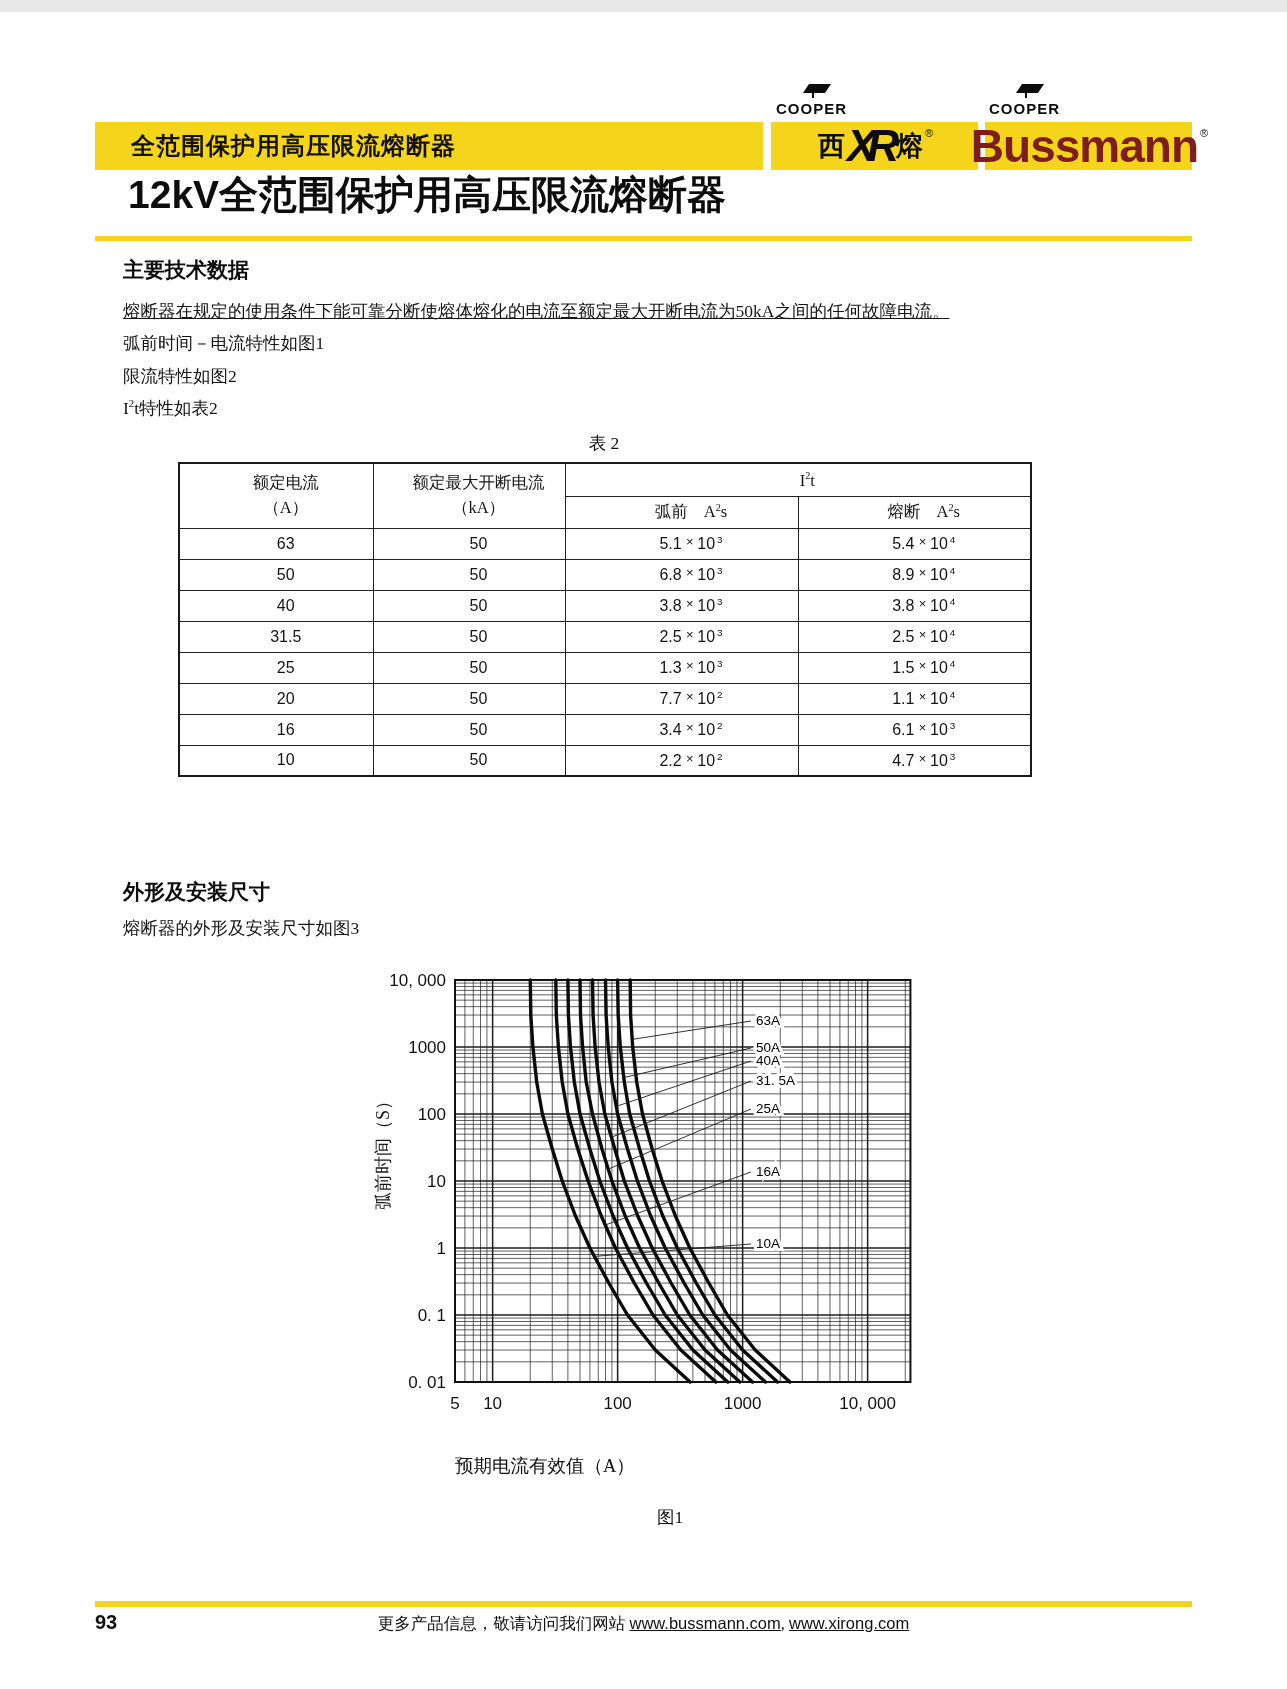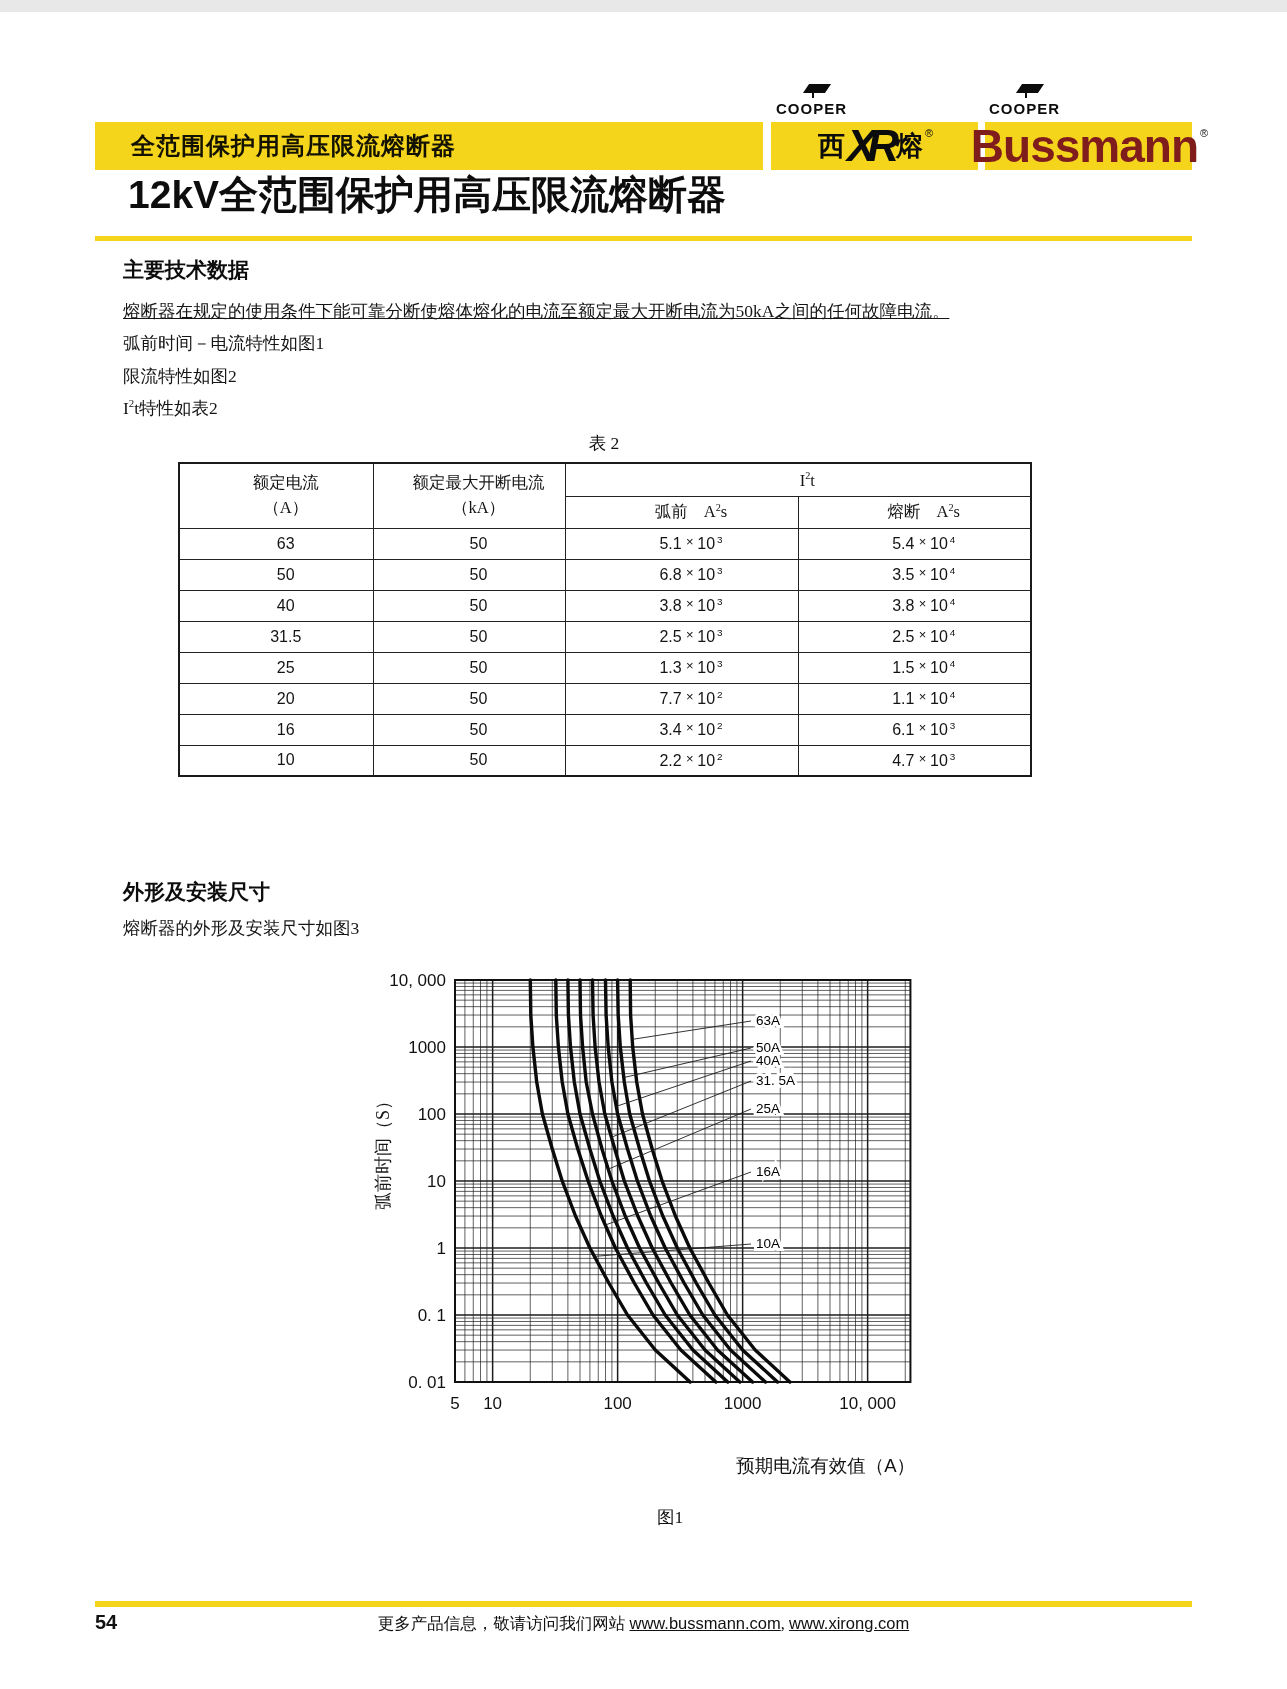--- a/index.html
+++ b/index.html
@@ -53,21 +53,21 @@
   td.cell { height:31px; font-family:"Liberation Sans",sans-serif; font-size:16px; }
   .unit-gap { display:inline-block; width:16px; }
 
   
   .chart-svg { left:330px; top:940px; }
   .y-axis-title {
     left:383px; top:1139px; white-space:nowrap;
     transform:translate(-50%,-50%) rotate(-90deg);
     font-size:18px; font-family:"Liberation Serif",serif; color:#151515;
   }
-  .x-axis-title { left:455px; top:1441px; width:460px; text-align:right; font-size:18.5px; font-family:Liberation Sans, sans-serif; }
+  .x-axis-title { left:455px; top:1441px; width:460px; text-align:left; font-size:18.5px; font-family:Liberation Serif, serif; }
   .fig-caption  { left:455px; top:1493px; width:430px; text-align:center; font-size:17.5px; font-family:"Liberation Serif",serif; }
 
   
   .page-num { left:95px; top:1599px; font-size:20px; font-weight:700; }
   .footer-line { left:0; top:1601px; width:1287px; text-align:center; font-size:16.5px; font-family:"Liberation Serif",serif; color:#111; }
   .footer-link { font-family:"Liberation Sans",sans-serif; text-decoration:underline; color:#111; }
 </style>
 </head>
 <body>
 
@@ -131,21 +131,21 @@
         <tr>
           <td class="cell">63</td>
           <td class="cell">50</td>
           <td class="cell"><span>5.1 </span><span style="font-size: 13px; position: relative; top: -3px;">× </span><span>10</span><sup style="margin-left: 2px;">3</sup></td>
           <td class="cell"><span>5.4 </span><span style="font-size: 13px; position: relative; top: -3px;">× </span><span>10</span><sup style="margin-left: 2px;">4</sup></td>
         </tr>
         <tr>
           <td class="cell">50</td>
           <td class="cell">50</td>
           <td class="cell"><span>6.8 </span><span style="font-size: 13px; position: relative; top: -3px;">× </span><span>10</span><sup style="margin-left: 2px;">3</sup></td>
-          <td class="cell"><span>3.5 </span><span style="font-size: 13px; position: relative; top: -3px;">× </span><span>10</span><sup style="margin-left: 2px;">4</sup></td>
+          <td class="cell"><span>8.9 </span><span style="font-size: 13px; position: relative; top: -3px;">× </span><span>10</span><sup style="margin-left: 2px;">4</sup></td>
         </tr>
         <tr>
           <td class="cell">40</td>
           <td class="cell">50</td>
           <td class="cell"><span>3.8 </span><span style="font-size: 13px; position: relative; top: -3px;">× </span><span>10</span><sup style="margin-left: 2px;">3</sup></td>
           <td class="cell"><span>3.8 </span><span style="font-size: 13px; position: relative; top: -3px;">× </span><span>10</span><sup style="margin-left: 2px;">4</sup></td>
         </tr>
         <tr>
           <td class="cell">31.5</td>
           <td class="cell">50</td>
@@ -305,18 +305,18 @@
       <line x1="421" y1="220" x2="275.2718107720257" y2="273.05768038491215" stroke="#1c1c1c" stroke-width="0.9"></line>
       <text x="426" y="224" font-size="13.5" fill="#000" style="paint-order:stroke; stroke:#ffffff; stroke-width:6;">16A</text>
       <line x1="421" y1="292" x2="264.41571859941246" y2="304.37089535275607" stroke="#1c1c1c" stroke-width="0.9"></line>
       <text x="426" y="296" font-size="13.5" fill="#000" style="paint-order:stroke; stroke:#ffffff; stroke-width:6;">10A</text>
     </svg>
   <div class="abs y-axis-title">弧前时间（S）</div>
   <div class="abs x-axis-title">预期电流有效值（A）</div>
   <div class="abs fig-caption">图1</div>
 
   <div class="abs rule" style="left:95px; top:1589px; width:1097px; height:6px;"></div>
-  <div class="abs page-num">54</div>
+  <div class="abs page-num">93</div>
   <div class="abs footer-line">
     <span>更多产品信息，敬请访问我们网站 </span><a class="footer-link" href="#">www.bussmann.com</a><span>, </span><a class="footer-link" href="#">www.xirong.com</a>
   </div>
 
 </div>
 
 </body></html>

